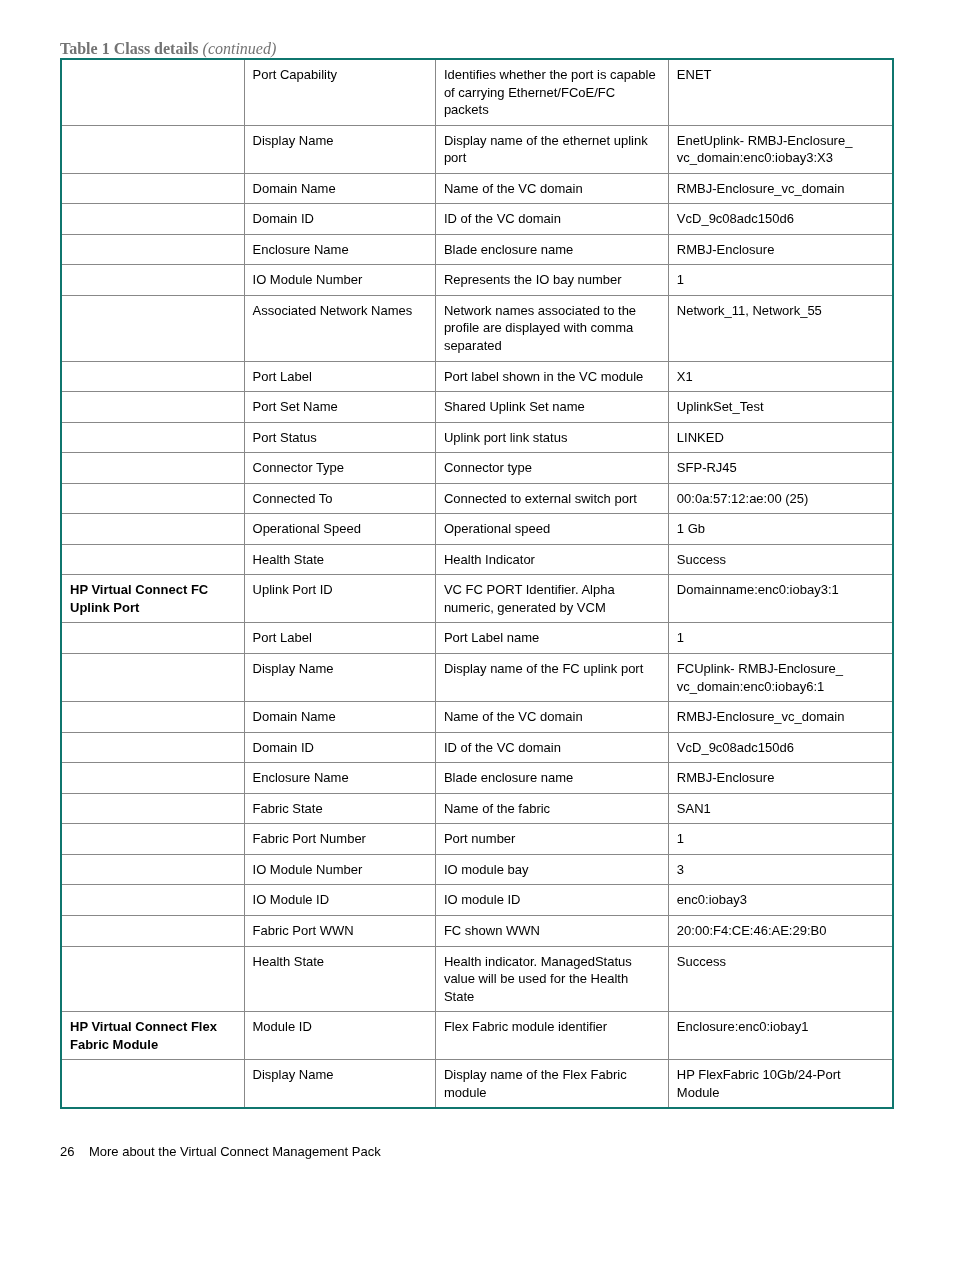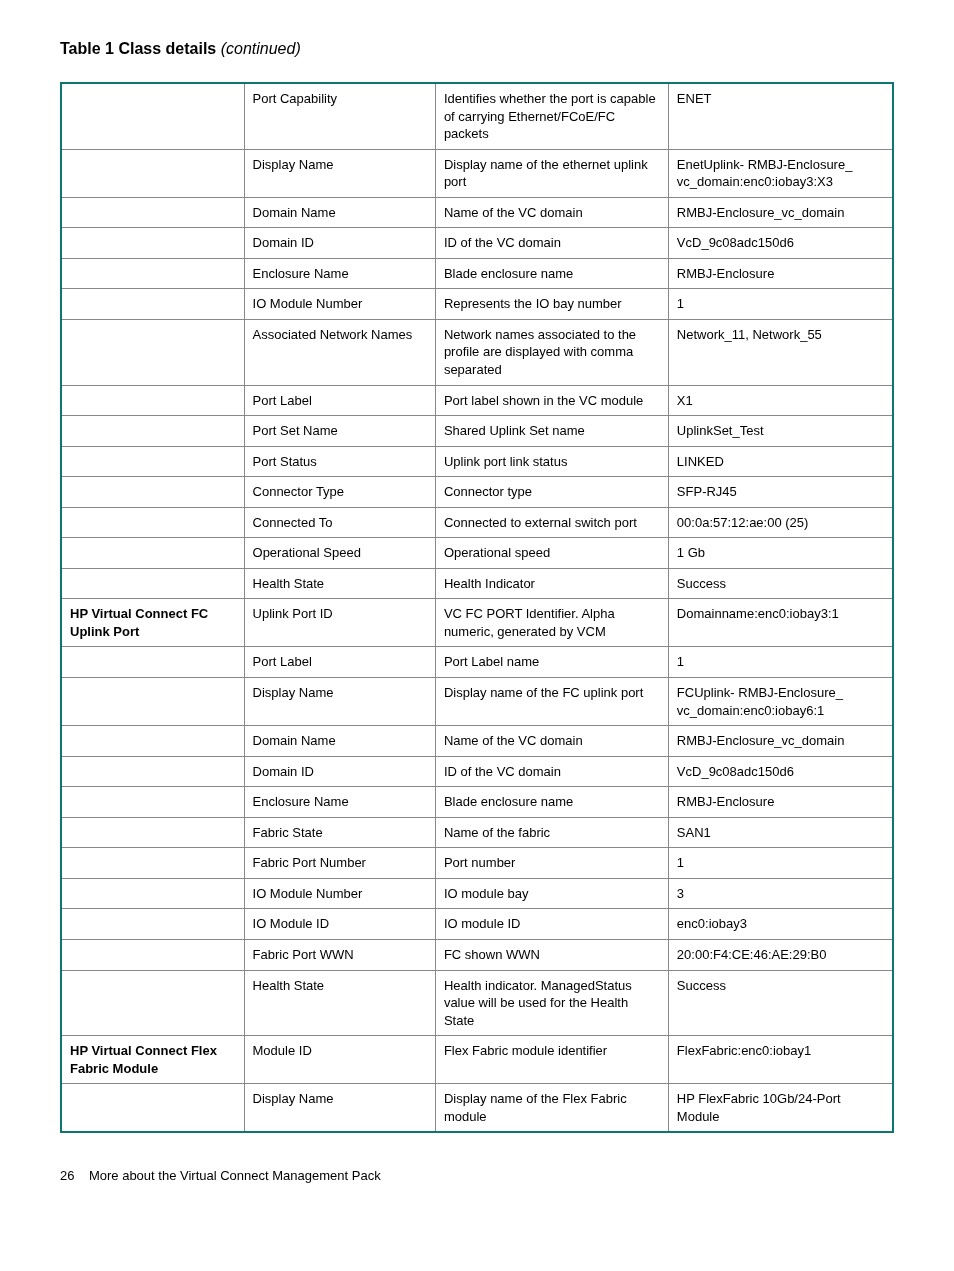--- a/index.html
+++ b/index.html
@@ -5,24 +5,25 @@
   * { box-sizing: border-box; }
   body {
     margin: 0;
     padding: 40px 60px;
     font-family: Arial, Helvetica, sans-serif;
     font-size: 13px;
     color: #000;
     background: #fff;
   }
   .title {
-    color: #000000;
+    color: #737373;
     font-size: 16px;
     font-weight: bold;
-    margin-bottom: 24px;
+    margin-bottom: 0;
+    font-family: Liberation Serif, serif;
   }
   .title .continued {
     font-style: italic;
     font-weight: normal;
   }
   table {
     border-collapse: collapse;
     width: 100%;
     border: 2px solid #0f766e;
   }
@@ -205,21 +206,21 @@
       <tr>
         <td class="col1"></td>
         <td class="col2">Health State</td>
         <td class="col3">Health indicator. ManagedStatus value will be used for the Health State</td>
         <td class="col4">Success</td>
       </tr>
       <tr>
         <td class="col1">HP Virtual Connect Flex Fabric Module</td>
         <td class="col2">Module ID</td>
         <td class="col3">Flex Fabric module identifier</td>
-        <td class="col4">FlexFabric:enc0:iobay1</td>
+        <td class="col4">Enclosure:enc0:iobay1</td>
       </tr>
       <tr>
         <td class="col1"></td>
         <td class="col2">Display Name</td>
         <td class="col3">Display name of the Flex Fabric module</td>
         <td class="col4">HP FlexFabric 10Gb/24-Port Module</td>
       </tr>
     </tbody>
 </table>
 

